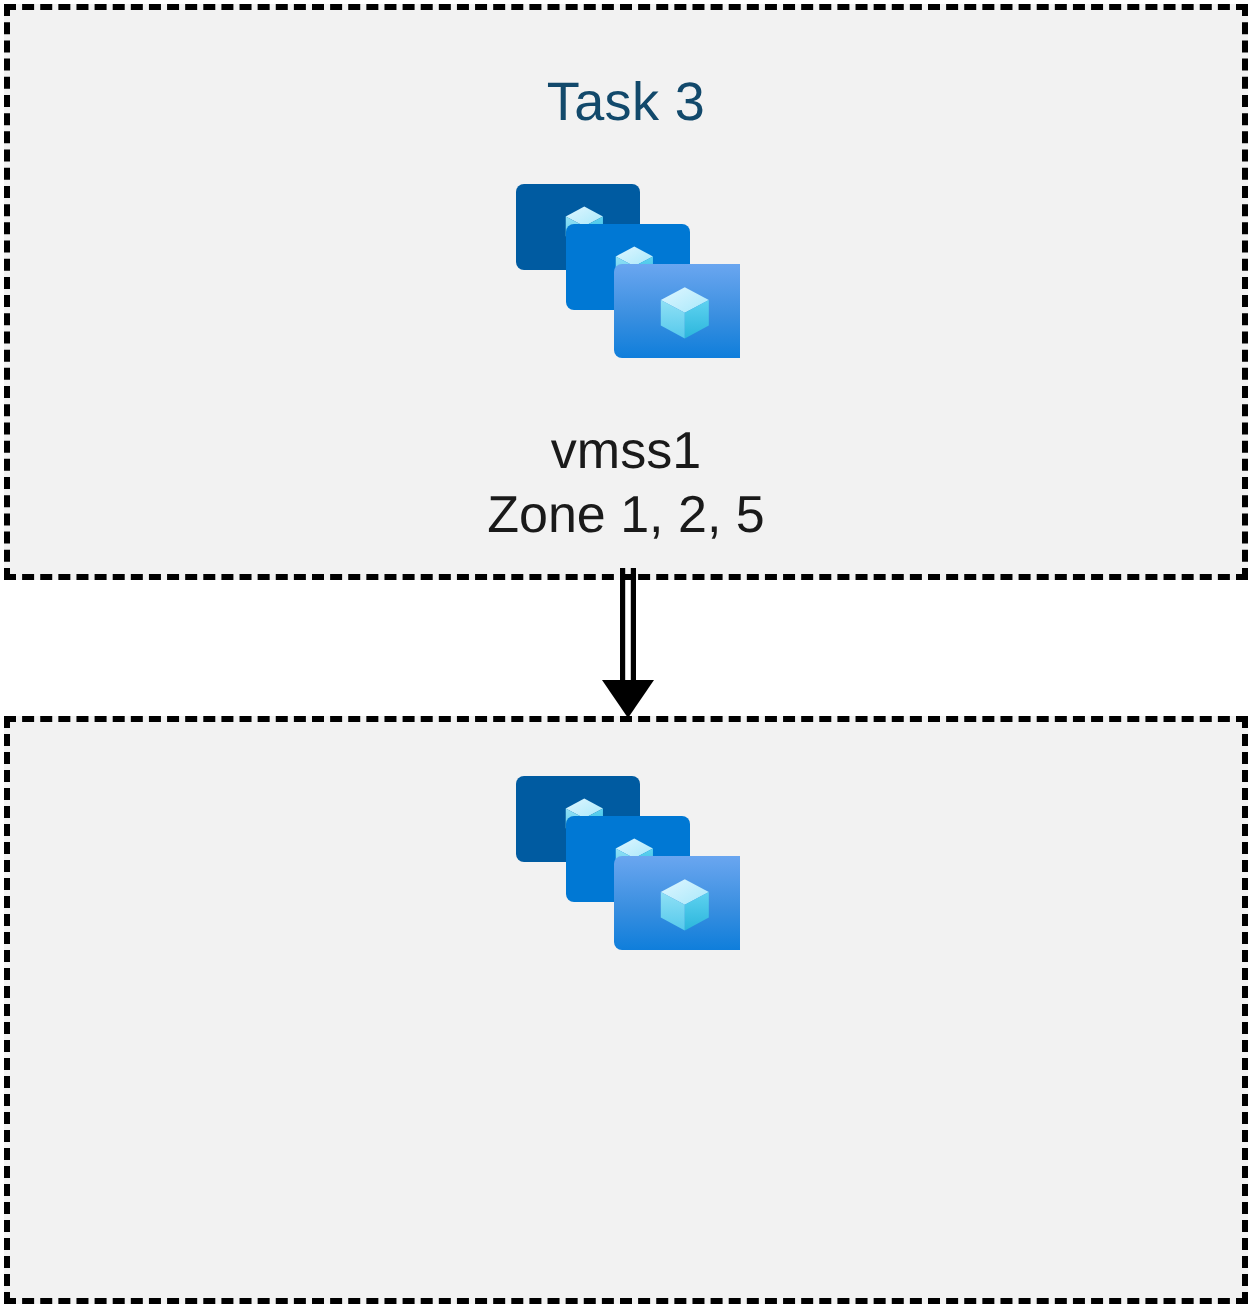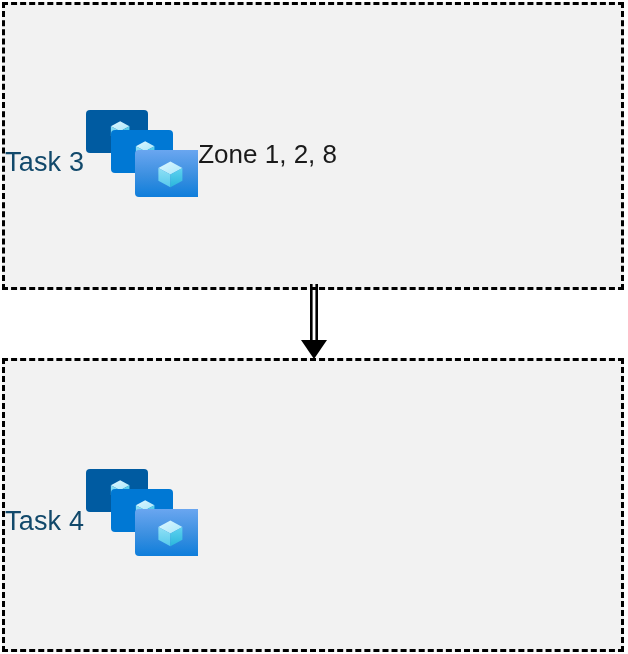--- a/index.html
+++ b/index.html
@@ -24,21 +24,21 @@
     height: 654px;
   }
 
   
   .task-box {
     position: absolute;
     box-sizing: border-box;
     background: #f2f2f2;
     border: 3px dashed #000000;
     display: flex;
-    flex-direction: row;
+    flex-direction: column;
     align-items: center;
   }
 
   #task-box-top {
     left: 2px;
     top: 2px;
     width: 622px;
     height: 288px;
   }
 
@@ -145,35 +145,35 @@
 
       <rect x="53" y="44" width="68" height="47" rx="4" ry="4" fill="url(#frontMon1)" transform="translate(-2,0)"></rect>
       <g transform="translate(72,54) scale(0.80)">
         <path d="M18 2 L33 10 L18 18 L3 10 Z" fill="url(#cubeTopA1)"></path>
         <path d="M3 10 L18 18 L18 34 L3 26 Z" fill="url(#cubeLeftA1)"></path>
         <path d="M33 10 L18 18 L18 34 L33 26 Z" fill="url(#cubeRightA1)"></path>
       </g>
     </svg>
 
     <div class="caption">
-      <span class="line">Zone 1, 2, 8</span>
+      <span class="line">vmss1</span>
+      <span class="line">Zone 1, 2, 5</span>
     </div>
   </div>
 
   <svg id="flow-arrow" viewBox="0 0 36 78" xmlns="http://www.w3.org/2000/svg">
 
     <rect x="14" y="0" width="2.6" height="58" fill="#000000"></rect>
     <rect x="19.4" y="0" width="2.6" height="58" fill="#000000"></rect>
 
     <path d="M5 56 L31 56 L18 75 Z" fill="#000000"></path>
   </svg>
 
   <div class="task-box" id="task-box-bottom">
 
-    <div class="task-heading">Task 4</div>
 
     <svg class="vmss-icon" width="114" height="104" viewBox="0 0 114 104" xmlns="http://www.w3.org/2000/svg">
       <defs>
         <linearGradient id="frontMon2" x1="0" y1="0" x2="0" y2="1">
           <stop offset="0%" stop-color="#6AA6F0"></stop>
           <stop offset="55%" stop-color="#3A8FE0"></stop>
           <stop offset="100%" stop-color="#0F7EDB"></stop>
         </linearGradient>
         <linearGradient id="standGrad2" x1="0" y1="0" x2="0" y2="1">
           <stop offset="0%" stop-color="#B8B8B8"></stop>

